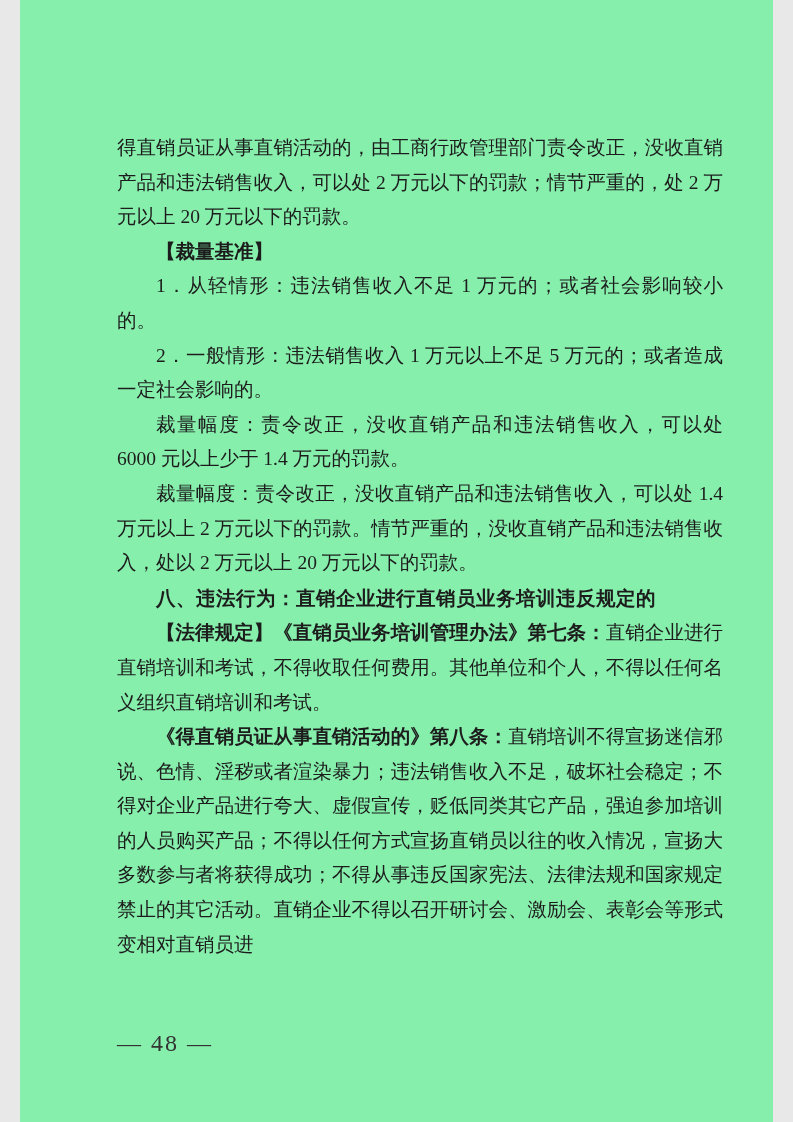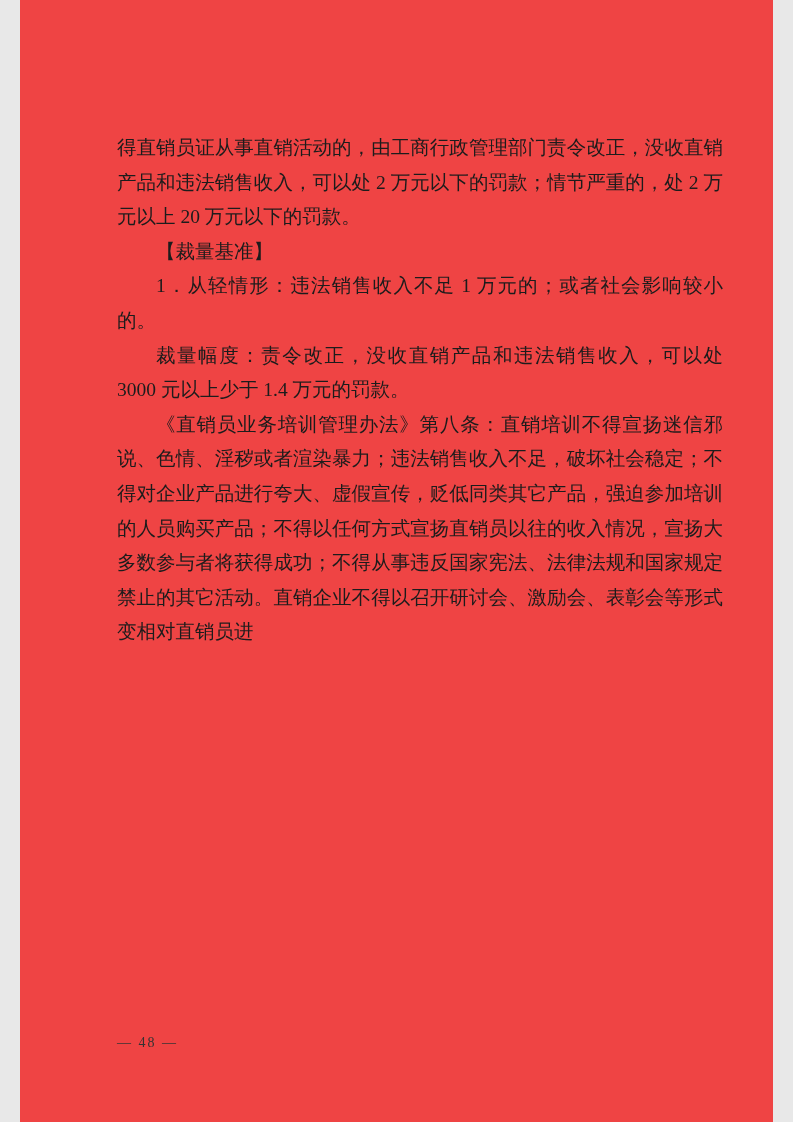--- a/index.html
+++ b/index.html
@@ -4,21 +4,21 @@
 <style>
   html, body {
     margin: 0;
     padding: 0;
     background: #e8e8e8;
   }
   .page {
     position: relative;
     width: 753px;
     height: 1122px;
-    background: #ef4444;
+    background: #86efac;
     margin: 0 auto;
     overflow: hidden;
     font-family: "Liberation Serif", serif;
   }
   .content {
     position: absolute;
     left: 97px;
     top: 131px;
     width: 606px;
     font-size: 19.5px;
@@ -32,44 +32,48 @@
     padding: 0;
     text-indent: 2em;
   }
   .content p.no-indent {
     text-indent: 0;
   }
   .seg-normal {
     font-weight: normal;
   }
   .seg-bold {
-    font-weight: normal;
+    font-weight: bold;
     margin-top: 40px;
   }
   .seg-bold-sans {
     font-weight: bold;
     font-family: "Liberation Sans", sans-serif;
     letter-spacing: 0.5px;
   }
   .footer {
     position: absolute;
     left: 97px;
     top: 1031px;
-    font-size: 14px;
+    font-size: 24px;
     line-height: 24px;
     color: #333333;
     font-family: "Liberation Serif", serif;
     letter-spacing: 2px;
   }
 </style>
 </head>
 <body>
 
 <div class="page">
   <div class="content">
       <p class="no-indent"><span class="seg-normal">得直销员证从事直销活动的，由工商行政管理部门责令改正，没收直销产品和违法销售收入，可以处 2 万元以下的罚款；情节严重的，处 2 万元以上 20 万元以下的罚款。</span></p>
       <p><span class="seg-bold">【裁量基准】</span></p>
       <p><span class="seg-normal">1．从轻情形：违法销售收入不足 1 万元的；或者社会影响较小的。</span></p>
-      <p><span class="seg-normal">裁量幅度：责令改正，没收直销产品和违法销售收入，可以处 3000 元以上少于 1.4 万元的罚款。</span></p>
-      <p><span class="seg-bold">《直销员业务培训管理办法》第八条：</span><span class="seg-normal">直销培训不得宣扬迷信邪说、色情、淫秽或者渲染暴力；违法销售收入不足，破坏社会稳定；不得对企业产品进行夸大、虚假宣传，贬低同类其它产品，强迫参加培训的人员购买产品；不得以任何方式宣扬直销员以往的收入情况，宣扬大多数参与者将获得成功；不得从事违反国家宪法、法律法规和国家规定禁止的其它活动。直销企业不得以召开研讨会、激励会、表彰会等形式变相对直销员进</span></p>
+      <p><span class="seg-normal">2．一般情形：违法销售收入 1 万元以上不足 5 万元的；或者造成一定社会影响的。</span></p>
+      <p><span class="seg-normal">裁量幅度：责令改正，没收直销产品和违法销售收入，可以处 6000 元以上少于 1.4 万元的罚款。</span></p>
+      <p><span class="seg-normal">裁量幅度：责令改正，没收直销产品和违法销售收入，可以处 1.4 万元以上 2 万元以下的罚款。情节严重的，没收直销产品和违法销售收入，处以 2 万元以上 20 万元以下的罚款。</span></p>
+      <p><span class="seg-bold-sans">八、违法行为：直销企业进行直销员业务培训违反规定的</span></p>
+      <p><span class="seg-bold">【法律规定】《直销员业务培训管理办法》第七条：</span><span class="seg-normal">直销企业进行直销培训和考试，不得收取任何费用。其他单位和个人，不得以任何名义组织直销培训和考试。</span></p>
+      <p><span class="seg-bold">《得直销员证从事直销活动的》第八条：</span><span class="seg-normal">直销培训不得宣扬迷信邪说、色情、淫秽或者渲染暴力；违法销售收入不足，破坏社会稳定；不得对企业产品进行夸大、虚假宣传，贬低同类其它产品，强迫参加培训的人员购买产品；不得以任何方式宣扬直销员以往的收入情况，宣扬大多数参与者将获得成功；不得从事违反国家宪法、法律法规和国家规定禁止的其它活动。直销企业不得以召开研讨会、激励会、表彰会等形式变相对直销员进</span></p>
     </div>
   <div class="footer">— 48 —</div>
 </div>
 
 </body></html>

